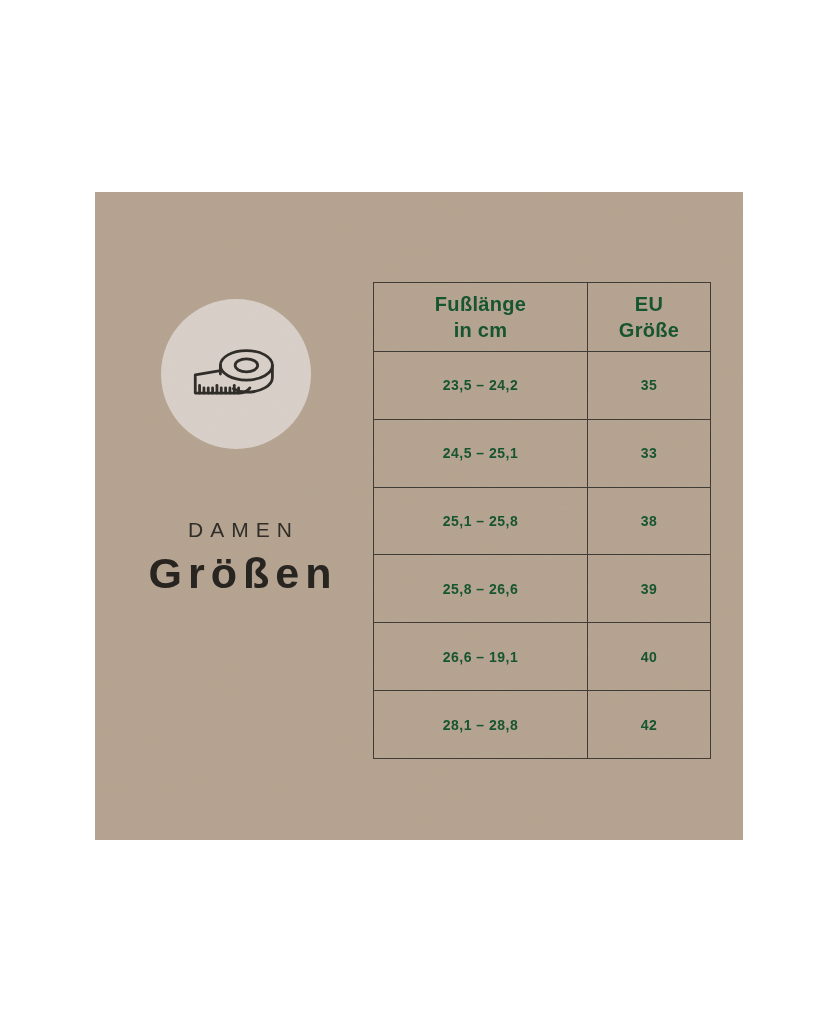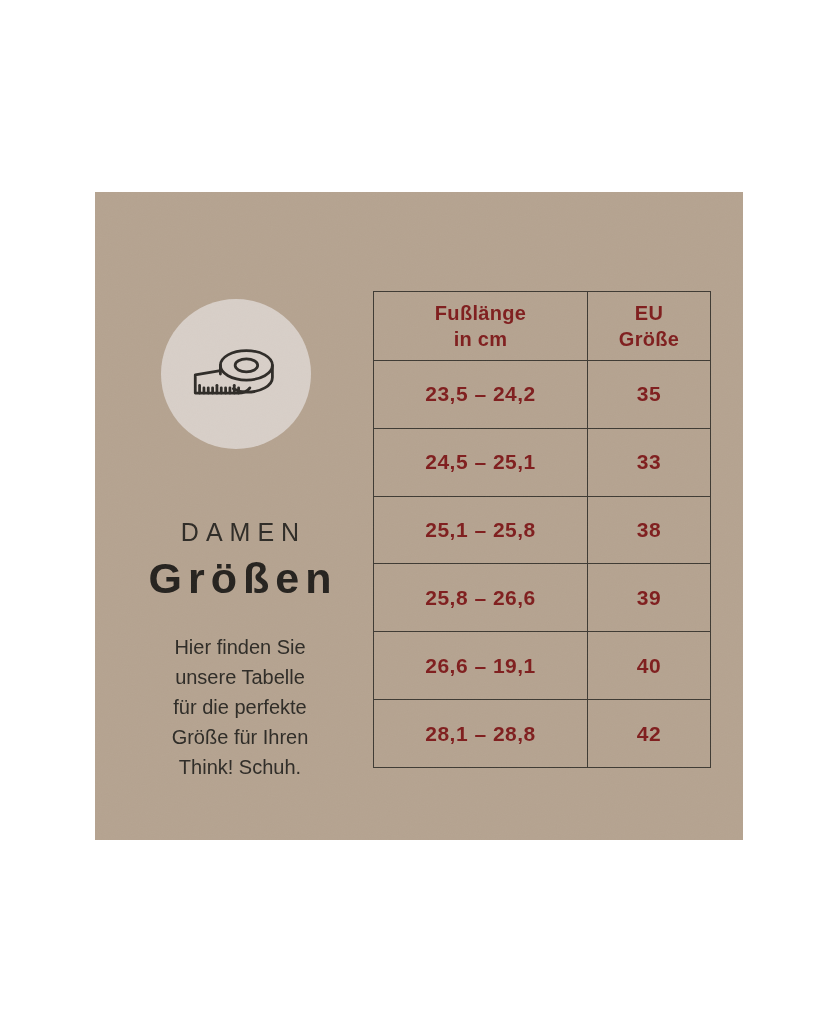--- a/index.html
+++ b/index.html
@@ -49,21 +49,21 @@
   .intro {
     position: absolute;
     left: 16px;
     top: 326px;
     width: 258px;
     text-align: center;
     color: #2e2b26;
     z-index: 2;
   }
   .kicker {
-    font-size: 25px;
+    font-size: 21px;
     font-weight: 500;
     letter-spacing: 7px;
     margin-left: 7px; 
     color: #2e2b26;
   }
   .title {
     margin-top: 7px;
     font-size: 43px;
     font-weight: 700;
     letter-spacing: 6px;
@@ -74,46 +74,46 @@
     margin-top: 29px;
     font-size: 20px;
     line-height: 30px;
     font-weight: 500;
     color: #2e2b26;
   }
   .desc span { display: block; }
   .size-table {
     position: absolute;
     left: 278px;  
-    top: 99px;    
+    top: 90px;    
     width: 337px;
     height: 477px;
     border-collapse: collapse;
     table-layout: fixed;
-    color: #7f1d1d;
+    color: #14532d;
     z-index: 2;
   }
   .size-table th, .size-table td {
     border: 1.7px solid #3e3a33;
     text-align: center;
     vertical-align: middle;
     padding: 0;
   }
   .size-table thead tr { height: 69px; }
   .size-table tbody tr { height: 45.3px; }
   .col-foot { width: 214px; }
   .col-eu   { width: 123px; }
   .size-table th {
     font-size: 20px;
     font-weight: 700;
     line-height: 26px;
     letter-spacing: 0.3px;
   }
   .size-table td {
-    font-size: 21px;
+    font-size: 14px;
     font-weight: 600;
     letter-spacing: 0.5px;
   }
 </style>
 </head>
 <body>
 
 <div class="page">
   <div class="card">
 
@@ -138,27 +138,20 @@
           <path d="M 53 72 L 53 66"></path>
           <path d="M 58 72 L 58 63"></path>
           <path d="M 63 72 L 63 66"></path>
         </g>
       </svg>
     </div>
 
     <div class="intro">
       <div class="kicker">DAMEN</div>
       <div class="title">Größen</div>
-      <p class="desc">
-        <span>Hier finden Sie</span>
-        <span>unsere Tabelle</span>
-        <span>für die perfekte</span>
-        <span>Größe für Ihren</span>
-        <span>Think! Schuh.</span>
-      </p>
     </div>
 
     <table class="size-table">
       <thead>
         <tr>
           <th class="col-foot">
             <span>Fußlänge</span><br>
             <span>in cm</span>
           </th>
           <th class="col-eu">

